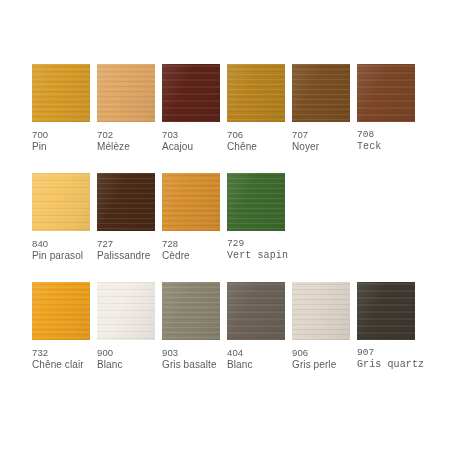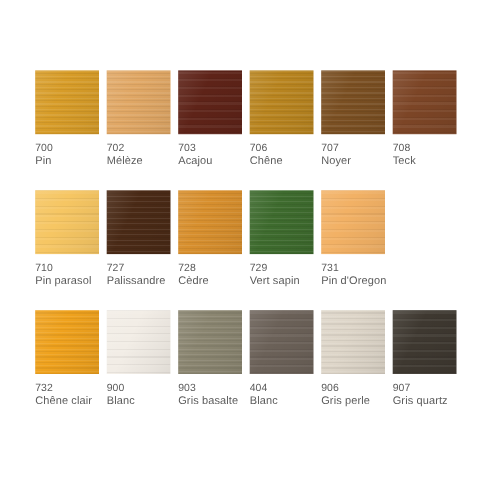--- a/index.html
+++ b/index.html
@@ -32,20 +32,21 @@
     justify-content: flex-start;
     margin-bottom: 20px;
   }
   .swatch-cell {
     width: 58px;
     margin-right: 7px;
     position: relative;
   }
   .swatch-cell:last-child {
     margin-right: 0;
+    font-family: Liberation Mono, monospace;
   }
   .swatch-chip {
     width: 58px;
     height: 58px;
     position: relative;
     overflow: hidden;
   }
   
   .grain {
     position: absolute;
@@ -169,21 +170,21 @@
           <div class="swatch-code">708</div>
           <div class="swatch-label">Teck</div>
         </div>
       </div>
       <div class="swatch-row">
         <div class="swatch-cell">
           <div class="swatch-chip" style="background-color: rgb(246, 198, 99);">
             <div class="grain-soft"></div>
             <div class="sheen"></div>
           </div>
-          <div class="swatch-code">710</div>
+          <div class="swatch-code">840</div>
           <div class="swatch-label">Pin parasol</div>
         </div>
         <div class="swatch-cell">
           <div class="swatch-chip" style="background-color: rgb(74, 42, 22);">
             <div class="grain"></div>
             <div class="sheen"></div>
           </div>
           <div class="swatch-code">727</div>
           <div class="swatch-label">Palissandre</div>
         </div>
@@ -195,28 +196,20 @@
           <div class="swatch-code">728</div>
           <div class="swatch-label">Cèdre</div>
         </div>
         <div class="swatch-cell">
           <div class="swatch-chip" style="background-color: rgb(62, 107, 46);">
             <div class="grain"></div>
             <div class="sheen"></div>
           </div>
           <div class="swatch-code">729</div>
           <div class="swatch-label">Vert sapin</div>
-        </div>
-        <div class="swatch-cell">
-          <div class="swatch-chip" style="background-color: rgb(242, 177, 101);">
-            <div class="grain-soft"></div>
-            <div class="sheen"></div>
-          </div>
-          <div class="swatch-code">731</div>
-          <div class="swatch-label">Pin d'Oregon</div>
         </div>
       </div>
       <div class="swatch-row">
         <div class="swatch-cell">
           <div class="swatch-chip" style="background-color: rgb(239, 162, 30);">
             <div class="grain"></div>
             <div class="sheen"></div>
           </div>
           <div class="swatch-code">732</div>
           <div class="swatch-label">Chêne clair</div>

